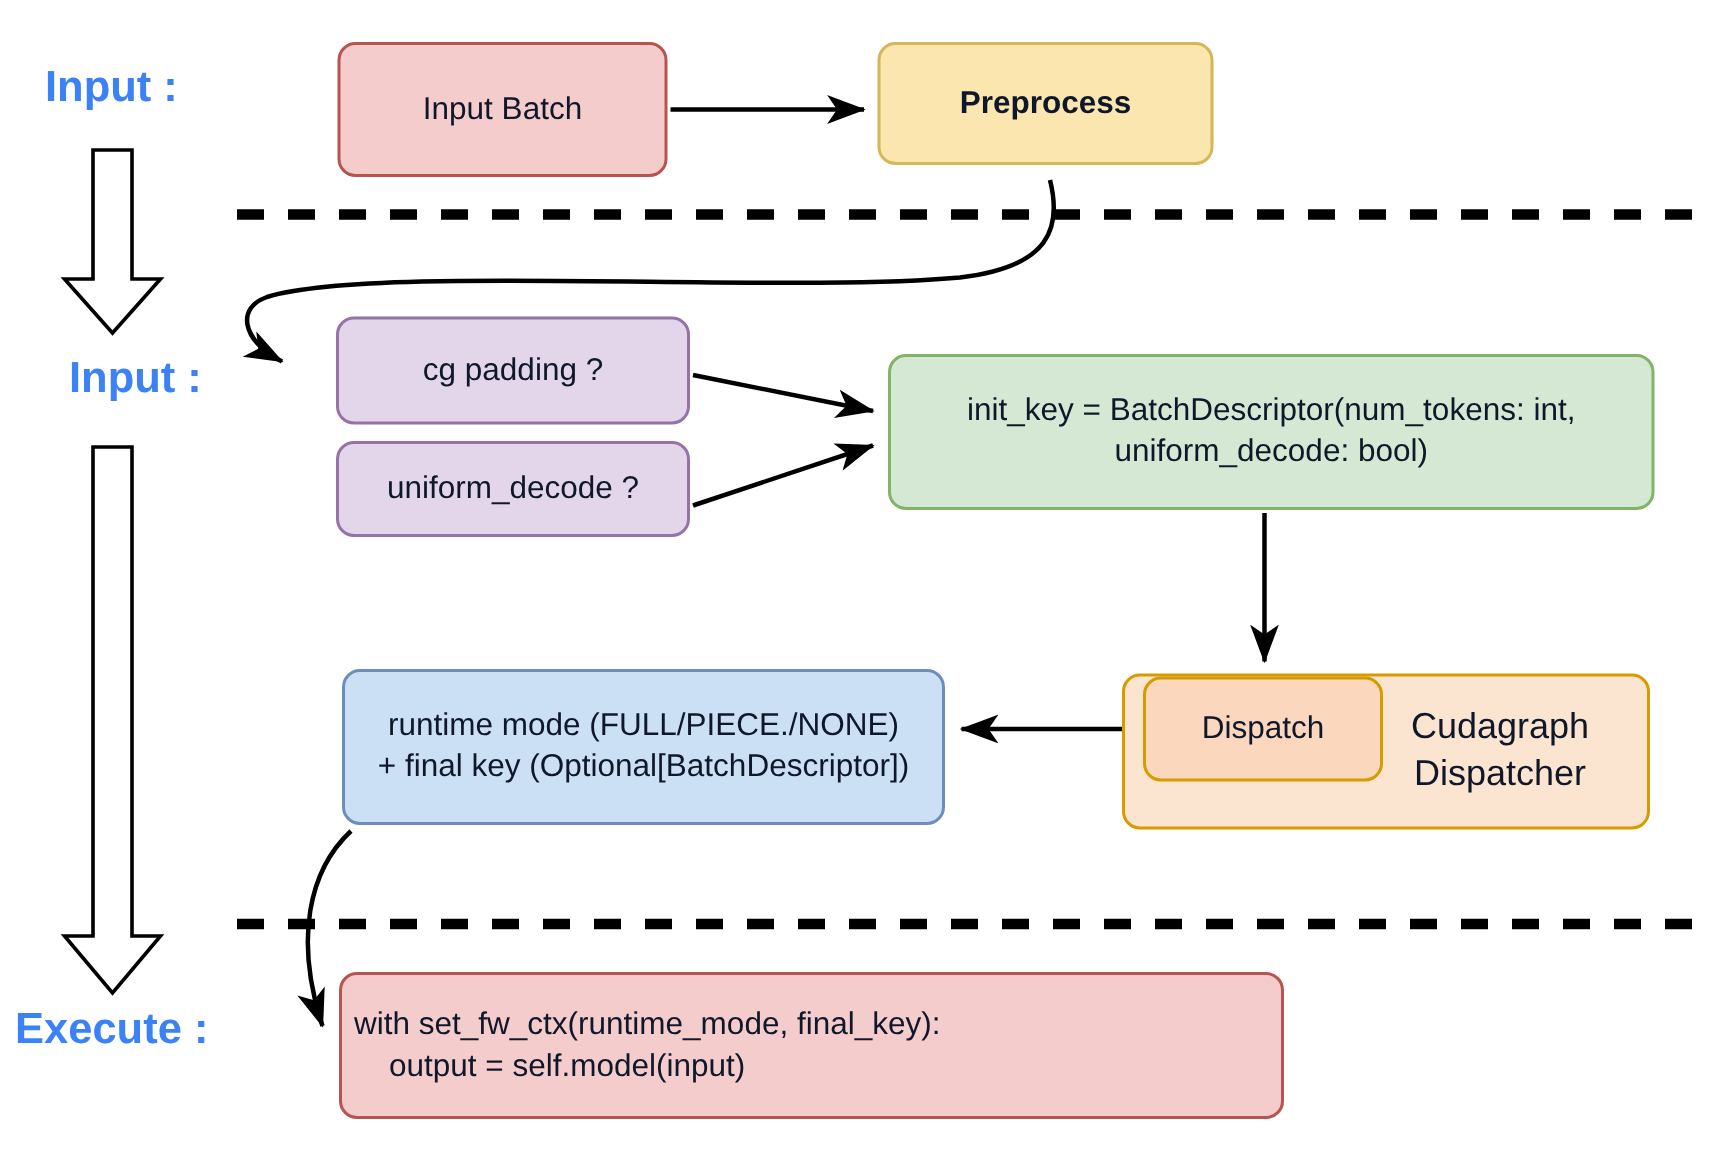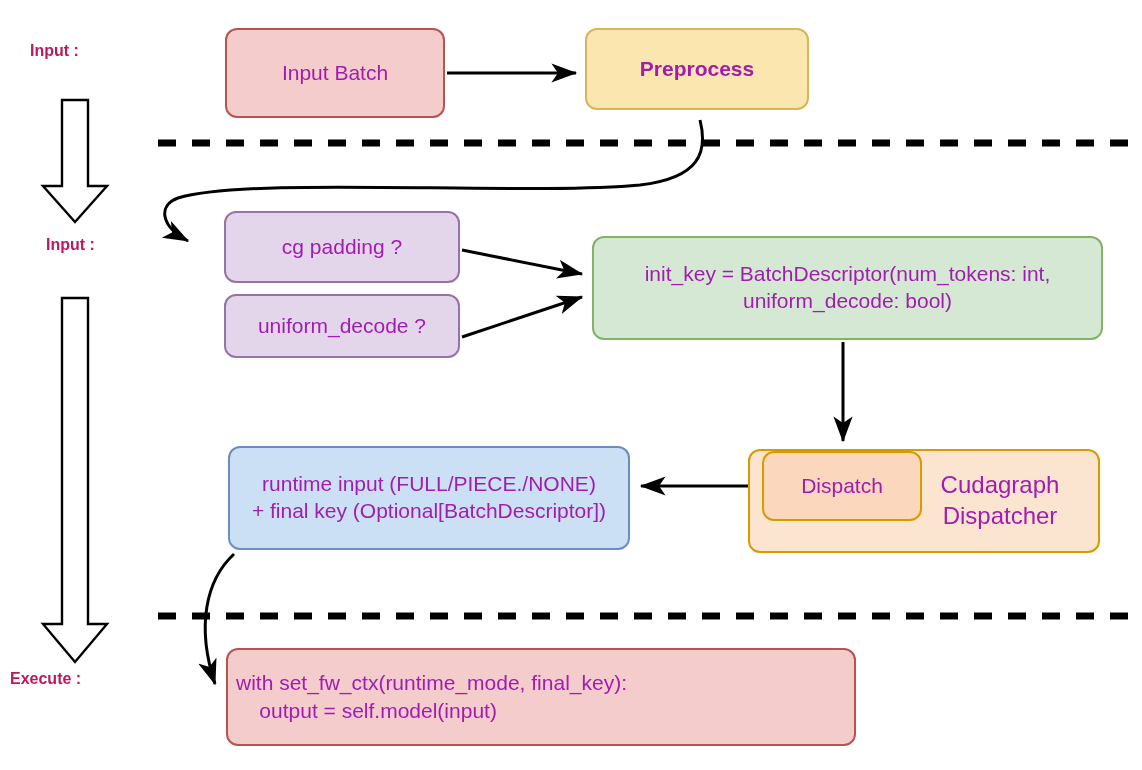--- a/index.html
+++ b/index.html
@@ -21,38 +21,38 @@
     position: absolute;
     left: 0;
     top: 0;
     width: 1142px;
     height: 770px;
     pointer-events: none;
   }
   .stage-label {
     position: absolute;
     font-weight: bold;
-    font-size: 16px;
-    color: #be185d;
+    font-size: 29px;
+    color: #3b82f6;
     white-space: nowrap;
     letter-spacing: 0px;
   }
   .node {
     position: absolute;
     box-sizing: border-box;
     display: flex;
     align-items: center;
     justify-content: center;
     text-align: center;
     border-radius: 12px;
     border-width: 2px;
     border-style: solid;
     font-size: 21px;
     line-height: 1.28;
-    color: #a21caf;
+    color: #0f172a;
     padding: 4px 10px;
   }
   .node-pink {
     background: #f5cccc;
     border-color: #b85450;
   }
   .node-yellow {
     background: #fbe6b0;
     border-color: #d6b656;
   }
@@ -176,21 +176,21 @@
       <span>Dispatcher</span>
     </span>
   </div>
 
   <div class="node node-orange-inner" id="node-dispatch">
     <span>Dispatch</span>
   </div>
 
   <div class="node node-blue" id="node-runtime-mode">
     <span>
-      <span>runtime input (FULL/PIECE./NONE)</span><br>
+      <span>runtime mode (FULL/PIECE./NONE)</span><br>
       <span>+ final key (Optional[BatchDescriptor])</span>
     </span>
   </div>
 
   <div class="node node-pink code-box" id="node-exec-code">
     <span><span>with set_fw_ctx(runtime_mode, final_key):</span>
 <span>    output = self.model(input)</span></span>
   </div>
 
 </div>

